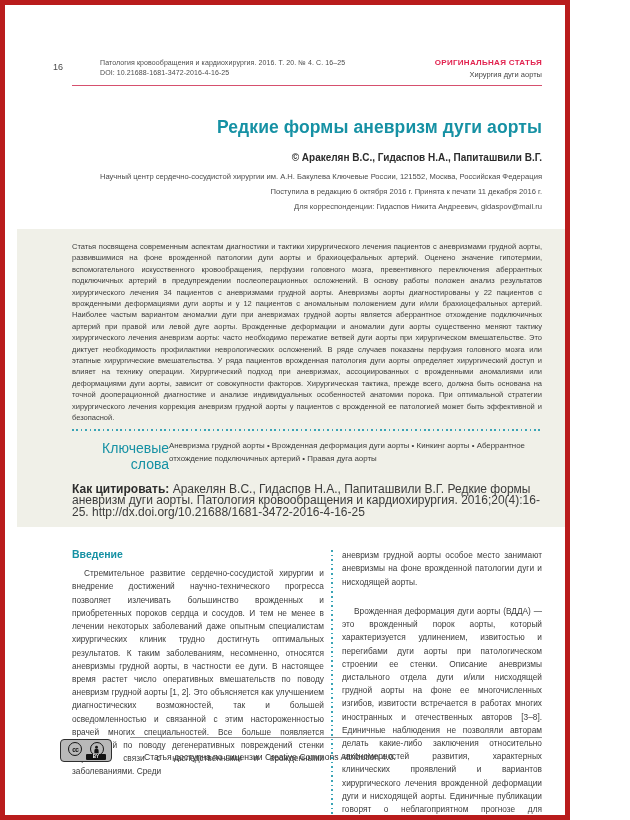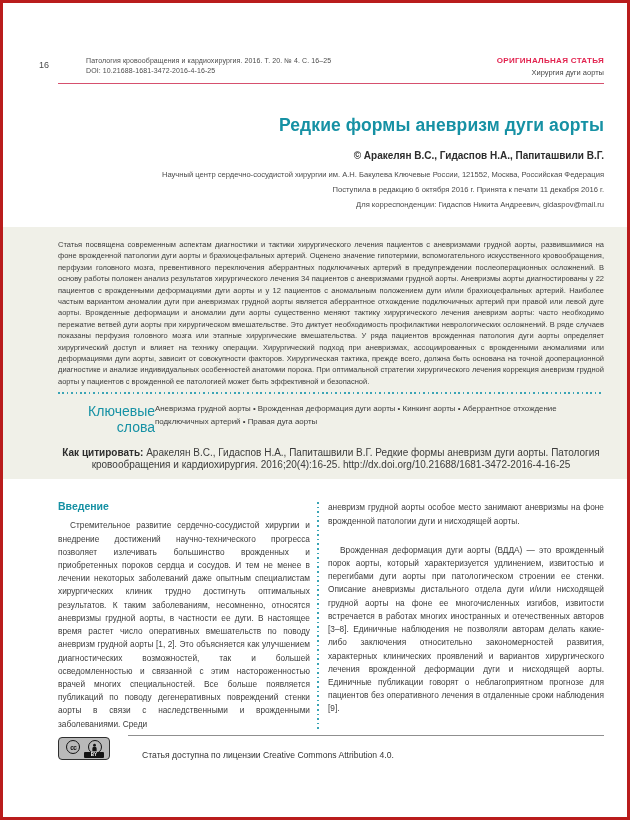--- a/index.html
+++ b/index.html
@@ -1,20 +1,20 @@
 <!DOCTYPE html>
 <html lang="ru"><head>
 <meta charset="utf-8">
 <style>
   * { margin:0; padding:0; box-sizing:border-box; }
   html,body { background:#fff; }
   body { font-family:"Liberation Sans", sans-serif; color:#3d3d3d; }
   .page {
-    position:relative; width:630px; height:820px; background:#ffffff;
-    border:3px solid #b91c1c; overflow:hidden;
+    position:relative; width:570px; height:820px; background:#ffffff;
+    border:5px solid #b91c1c; overflow:hidden;padding-left:12px;
   }
 
   
   .header { position:relative; margin:53px 23px 0 83px; display:flex; justify-content:space-between; }
   .page-num { position:absolute; left:-47px; top:4px; font-size:9px; color:#4a4a4a; }
   .journal-meta { font-size:7px; line-height:10px; color:#4c4c4c; letter-spacing:.1px; }
   .header-right { text-align:right; }
   .article-type { font-size:8px; font-weight:bold; color:#e2234f; letter-spacing:.3px; }
   .section-name { font-size:7.5px; color:#474747; margin-top:3px; }
   .header-rule { margin:6px 23px 0 55px; border:0; border-top:1.3px solid #d6506e; }
@@ -30,21 +30,21 @@
   
   .abstract-box { margin-top:18px; background:#f0f0e8; padding:12px 23px 9px 55px; }
   .abstract-text { font-size:7.5px; line-height:11.4px; text-align:justify; color:#3c3c3c; }
   .dotted-sep {
     margin:5px 0 8px 0; height:2px;
     background-image:repeating-linear-gradient(90deg,#3aa4b5 0 1.6px,transparent 1.6px 4.4px);
   }
   .keywords-row { display:flex; align-items:flex-start; }
   .kw-label { flex:0 0 97px; font-size:14px; font-weight:normal; color:#1691a4; padding-top:1px;text-align:right; }
   .kw-text { flex:1; font-size:7.9px; line-height:13px; color:#3c3c3c; }
-  .citation { margin-top:12px; font-size:10px; line-height:11.6px; color:#3c3c3c;text-align:center; }
+  .citation { margin-top:12px; font-size:12px; line-height:11.6px; color:#3c3c3c; }
   .citation b { color:#2d2d2d; }
   .citation-url { color:#3c3c3c; text-decoration:none; }
 
   
   .body-cols { margin:21px 23px 0 55px; display:flex; }
   .col-left { width:252px; }
   .col-divider {
     width:2px; margin:2px 9px 0 7px;
     background-image:repeating-linear-gradient(180deg,#3aa4b5 0 1.6px,transparent 1.6px 4.6px);
   }

